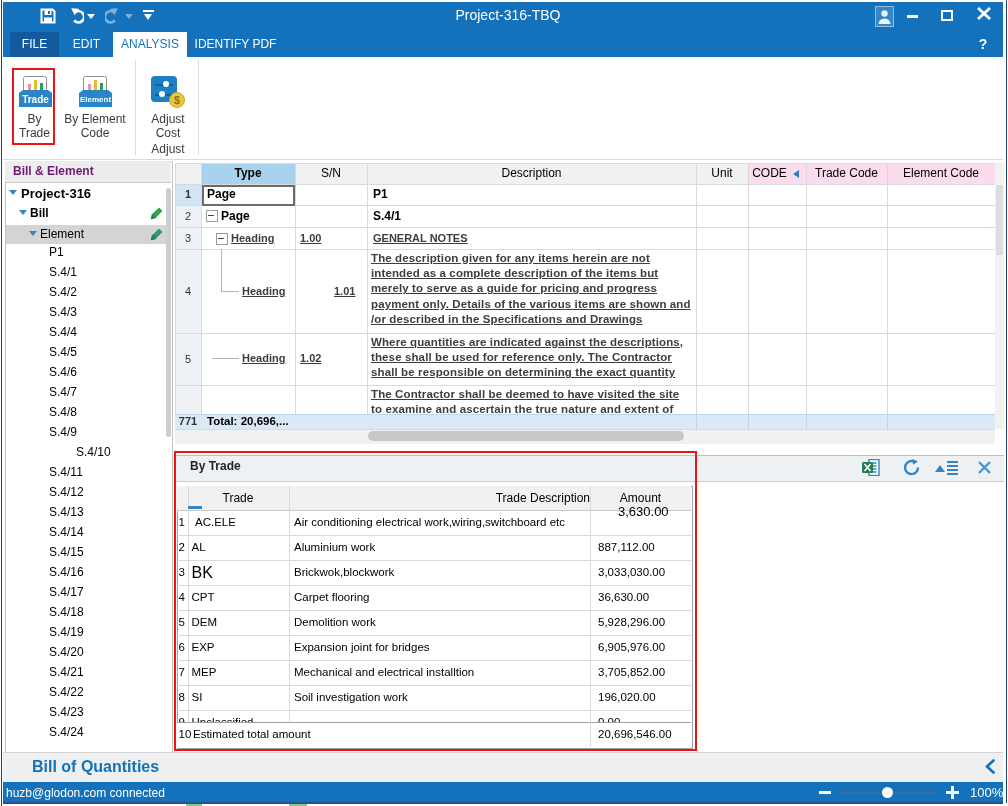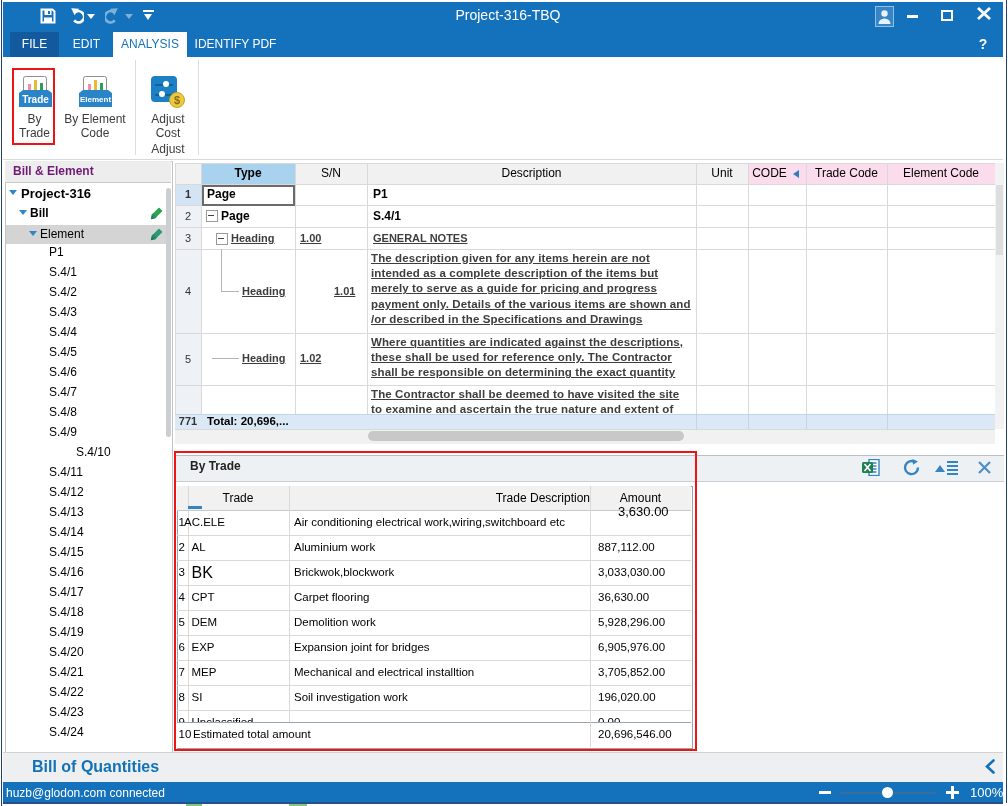--- a/index.html
+++ b/index.html
@@ -259,21 +259,21 @@
 <div class="ab" style="left:177px;top:486px;width:514px;height:261px;border:1px solid #9aa4ad;background:#fff;"></div>
 <div class="ab" style="left:177px;top:486px;width:514px;height:24px;background:#f1f1f1;border-bottom:1px solid #c9c9c9;"></div>
 <div class="ab tt" style="left:187.5px;top:486px;width:101.0px;height:24px;line-height:24px;text-align:center;font-size:12px;">Trade</div>
 <div class="ab tt" style="left:288.5px;top:486px;width:301.5px;height:24px;line-height:24px;text-align:right;font-size:12px;">Trade Description</div>
 <div class="ab tt" style="left:590px;top:486px;width:101px;height:24px;line-height:24px;text-align:center;font-size:12px;">Amount</div>
 <div class="gl" style="left:187.5px;top:486px;width:1px;height:261px;"></div>
 <div class="gl" style="left:288.5px;top:486px;width:1px;height:261px;"></div>
 <div class="gl" style="left:590px;top:486px;width:1px;height:261px;"></div>
 <div class="gl" style="left:177px;top:535px;width:514px;height:1px;"></div>
 <div class="ab tt" style="left:178.5px;top:510px;height:25px;line-height:25px;font-size:11.5px;">1</div>
-<div class="ab tt" style="left:184px;top:510px;height:25px;line-height:25px;font-size:11.5px;">AC.ELE</div>
+<div class="ab tt" style="left:195px;top:510px;height:25px;line-height:25px;font-size:11.5px;">AC.ELE</div>
 <div class="ab tt" style="left:294.0px;top:510px;height:25px;line-height:25px;font-size:11.5px;">Air conditioning electrical work,wiring,switchboard etc</div>
 <div class="ab tt" style="left:598px;top:499px;height:25px;line-height:25px;font-size:13px;margin-left:20px;">3,630.00</div>
 <div class="gl" style="left:177px;top:560px;width:514px;height:1px;"></div>
 <div class="ab tt" style="left:178.5px;top:535px;height:25px;line-height:25px;font-size:11.5px;">2</div>
 <div class="ab tt" style="left:191.5px;top:535px;height:25px;line-height:25px;font-size:11.5px;">AL</div>
 <div class="ab tt" style="left:294.0px;top:535px;height:25px;line-height:25px;font-size:11.5px;">Aluminium work</div>
 <div class="ab tt" style="left:598px;top:535px;height:25px;line-height:25px;font-size:11.5px;">887,112.00</div>
 <div class="gl" style="left:177px;top:585px;width:514px;height:1px;"></div>
 <div class="ab tt" style="left:178.5px;top:560px;height:25px;line-height:25px;font-size:11.5px;">3</div>
 <div class="ab tt" style="left:191.5px;top:560px;height:25px;line-height:25px;font-size:16px;">BK</div>

